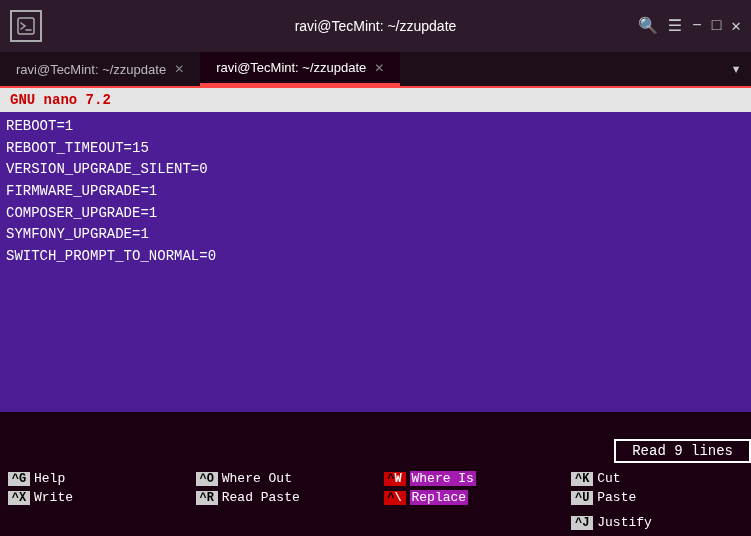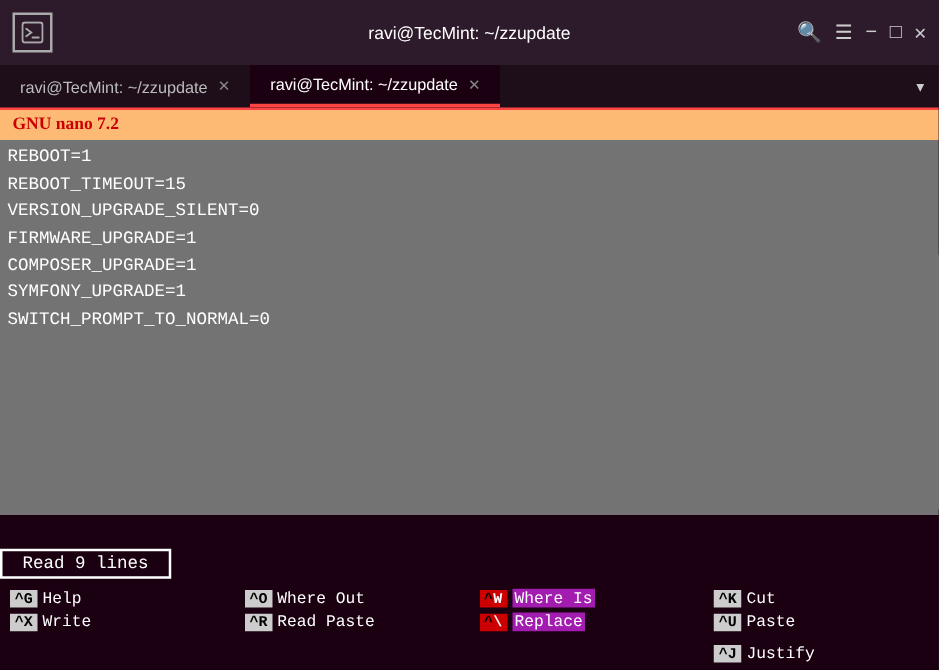--- a/index.html
+++ b/index.html
@@ -88,60 +88,59 @@
       margin-left: auto;
       display: flex;
       align-items: center;
       padding: 0 10px;
       color: #ccc;
       cursor: pointer;
     }
 
     
     .nano-header {
-      background: #fdba74;
+      background: #e5e5e5;
       color: #1a0010;
       display: flex;
       align-items: center;
       padding: 2px 10px;
       font-size: 14px;
       height: 24px;
-      font-family: Liberation Serif, serif;
     }
     .nano-header .gnu-nano {
       color: #cc0000;
       font-weight: bold;
     }
     .nano-header .filename {
       flex: 1;
       text-align: center;
       color: #1a0010;
       margin-top: 45px;
     }
 
     
     .editor-content {
-      background: #737373;
+      background: #4c1d95;
       padding: 4px 6px;
       flex: 1;
       min-height: 300px;
     }
     .editor-content .line {
       font-size: 14px;
       line-height: 1.55;
       color: #fff;
       white-space: pre;
       font-family: 'Courier New', Courier, monospace;
     }
 
     
     .status-area {
       background: #1a0010;
       padding: 4px 0;
-      text-align: left;
+      text-align: right;
       text-decoration: underline;
     }
     .read-lines-box {
       display: inline-block;
       border: 2px solid #fff;
       padding: 2px 16px;
       font-size: 14px;
       color: #fff;
       font-family: 'Courier New', Courier, monospace;
     }

